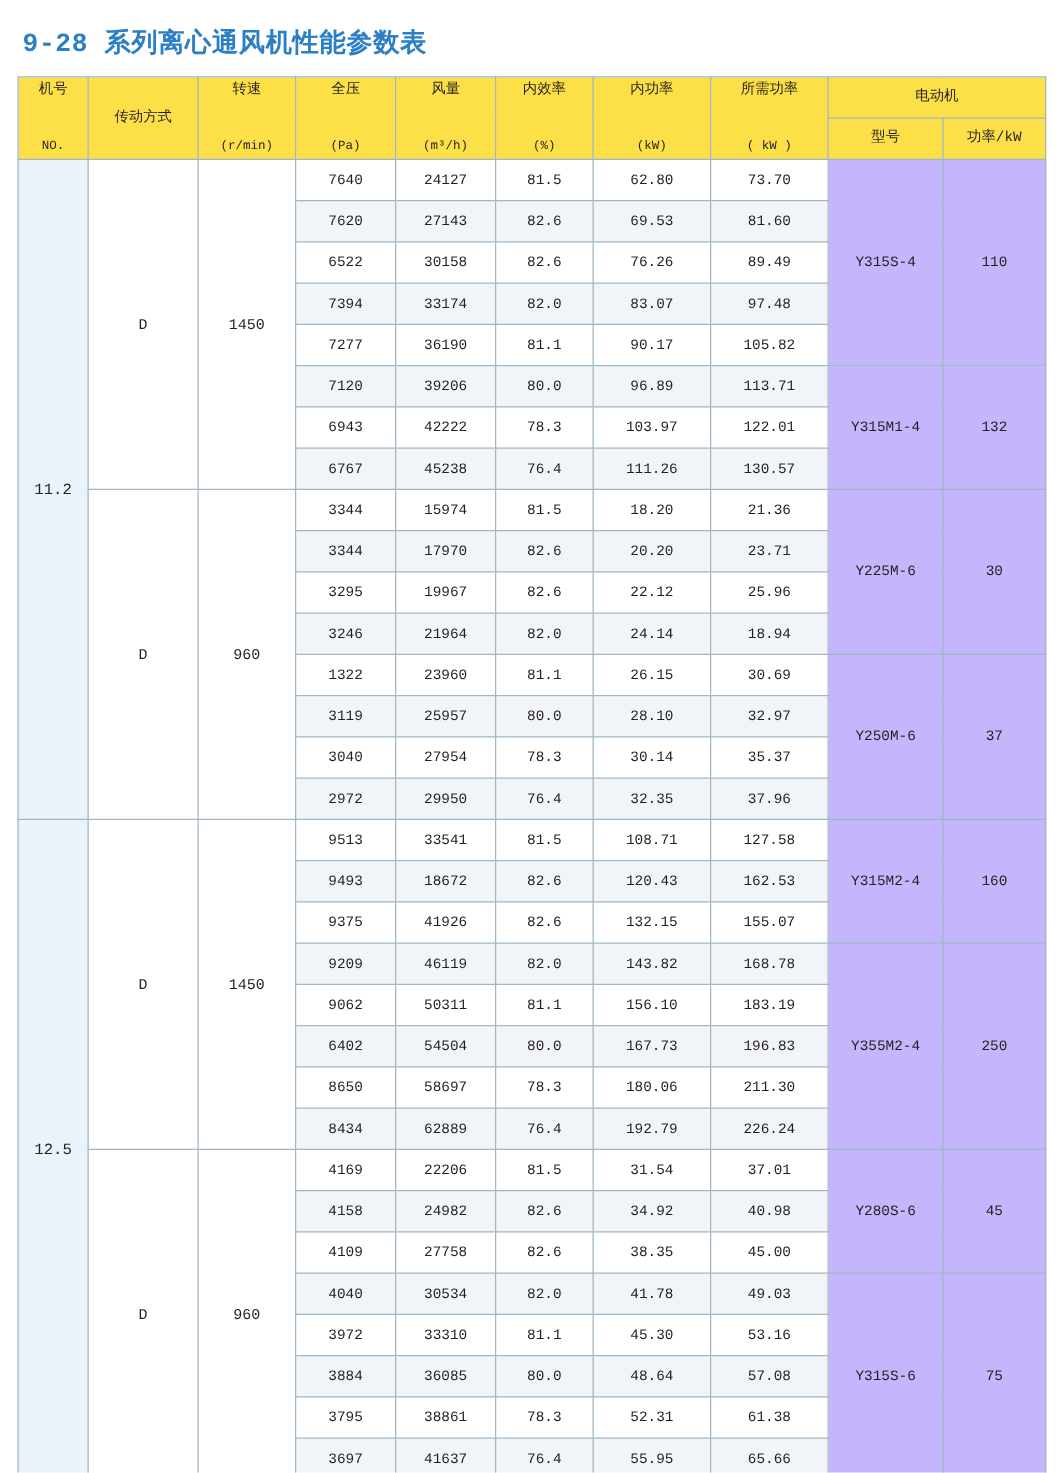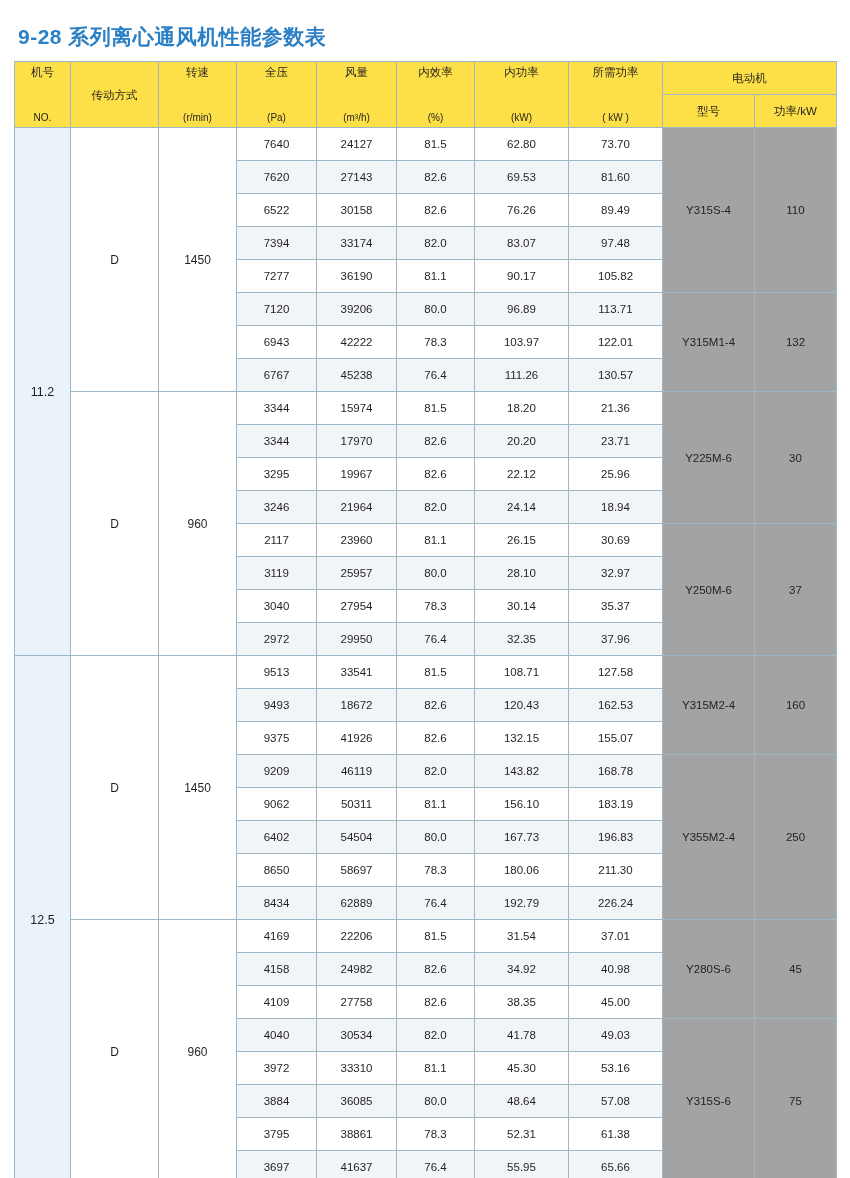--- a/index.html
+++ b/index.html
@@ -12,20 +12,21 @@
     height: 1178px;
     font-family: "Liberation Sans", sans-serif;
     color: #231f20;
   }
   .page {
     width: 793px;
     height: 1178px;
     position: relative;
     box-sizing: border-box;
     padding: 18px 14px 0 14px;
+    font-family: Liberation Mono, monospace;
   }
   .doc-title {
     color: #2b7fc4;
     font-size: 21px;
     font-weight: bold;
     letter-spacing: 0.5px;
     margin: 6px 0 12px 4px;
     line-height: 1.2;
   }
   table.perf {
@@ -67,21 +68,21 @@
 
   td.nocell {
     background: #eaf3f9;
     font-size: 12.5px;
   }
   td.group {
     background: #ffffff;
     font-size: 12px;
   }
   td.motor {
-    background: #a3a3a3;
+    background: #c4b5fd;
     font-size: 11.5px;
   }
   tr.shade td.data { background: #f2f5f7; }
   tr td.data { background: #ffffff; }
   td.data { font-size: 11.5px; }
 </style>
 </head>
 <body>
 
 <div class="page">
@@ -229,21 +230,21 @@
           <td class="data">25.96</td>
         </tr>
         <tr class="shade">
           <td class="data">3246</td>
           <td class="data">21964</td>
           <td class="data">82.0</td>
           <td class="data">24.14</td>
           <td class="data">18.94</td>
         </tr>
         <tr>
-          <td class="data">2117</td>
+          <td class="data">1322</td>
           <td class="data">23960</td>
           <td class="data">81.1</td>
           <td class="data">26.15</td>
           <td class="data">30.69</td>
           <td class="motor" rowspan="4">Y250M-6</td>
           <td class="motor" rowspan="4">37</td>
         </tr>
         <tr class="shade">
           <td class="data">3119</td>
           <td class="data">25957</td>

